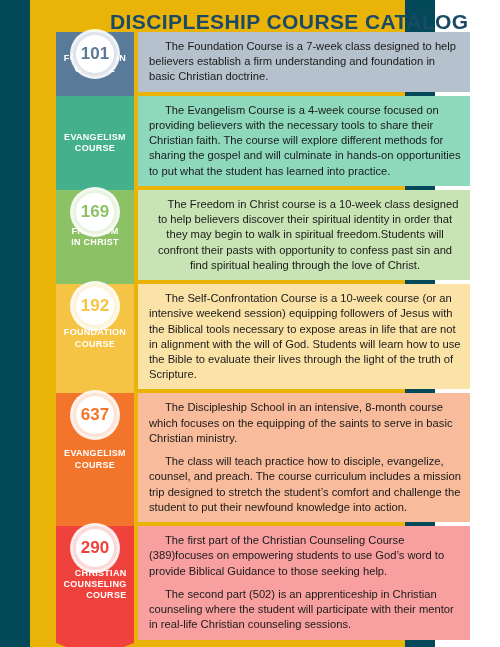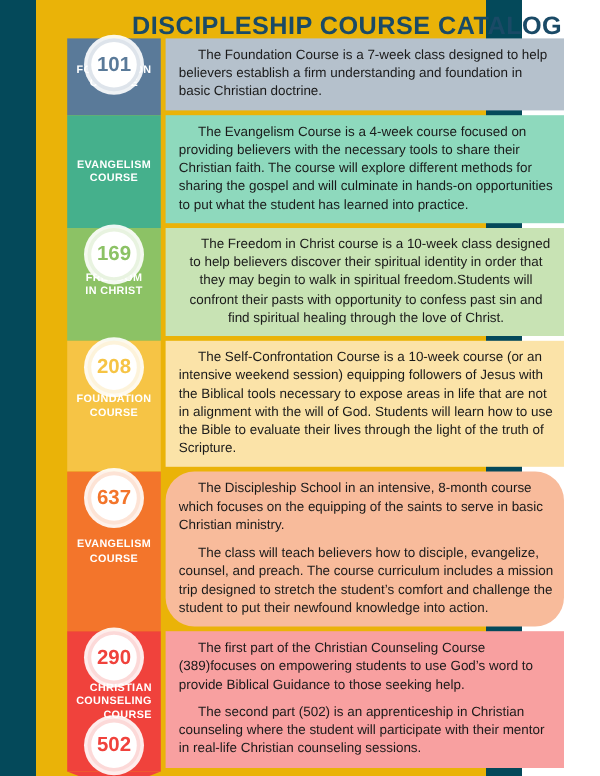--- a/index.html
+++ b/index.html
@@ -137,48 +137,45 @@
         <div class="band last" style="height: 117px; background: rgb(240, 66, 60); text-align: right;">
           <div class="band-label">CHRISTIAN<br>COUNSELING<br>COURSE</div>
         </div>
         <div class="badge" style="border-color: rgba(90, 122, 153, 0.2); color: rgb(90, 122, 153); box-shadow: rgba(255, 255, 255, 0.9) 0px 0px 0px 3px; top: 22px;">
           <span>101</span>
         </div>
         <div class="badge" style="border-color: rgba(140, 194, 101, 0.2); color: rgb(140, 194, 101); box-shadow: rgba(255, 255, 255, 0.9) 0px 0px 0px 3px; top: 180px;">
           <span>169</span>
         </div>
         <div class="badge" style="border-color: rgba(246, 196, 69, 0.2); color: rgb(246, 196, 69); box-shadow: rgba(255, 255, 255, 0.9) 0px 0px 0px 3px; top: 274px;">
-          <span>208</span>
+          <span>192</span>
         </div>
         <div class="badge" style="border-color: rgba(243, 117, 43, 0.2); color: rgb(243, 117, 43); box-shadow: rgba(255, 255, 255, 0.9) 0px 0px 0px 3px; top: 383px;">
           <span>637</span>
         </div>
         <div class="badge" style="border-color: rgba(240, 66, 60, 0.2); color: rgb(240, 66, 60); box-shadow: rgba(255, 255, 255, 0.9) 0px 0px 0px 3px; top: 516px;">
           <span>290</span>
-        </div>
-        <div class="badge" style="border-color: rgba(240, 66, 60, 0.2); color: rgb(240, 66, 60); box-shadow: rgba(255, 255, 255, 0.9) 0px 0px 0px 3px; top: 589px;">
-          <span>502</span>
         </div>
       </div>
     <div class="panels" id="panels">
         <div class="panel" style="background: rgb(181, 193, 204);">
           <p>The Foundation Course is a 7-week class designed to help believers establish a firm understanding and foundation in basic Christian doctrine.</p>
         </div>
         <div class="panel" style="background: rgb(142, 217, 189);">
           <p>The Evangelism Course is a 4-week course focused on providing believers with the necessary tools to share their Christian faith. The course will explore different methods for sharing the gospel and will culminate in hands-on opportunities to put what the student has learned into practice.</p>
         </div>
         <div class="panel" style="background: rgb(200, 227, 180); text-align: center;">
           <p>The Freedom in Christ course is a 10-week class designed to help believers discover their spiritual identity in order that they may begin to walk in spiritual freedom.Students will confront their pasts with opportunity to confess past sin and find spiritual healing through the love of Christ.</p>
         </div>
         <div class="panel" style="background: rgb(251, 227, 168);">
           <p>The Self-Confrontation Course is a 10-week course (or an intensive weekend session) equipping followers of Jesus with the Biblical tools necessary to expose areas in life that are not in alignment with the will of God. Students will learn how to use the Bible to evaluate their lives through the light of the truth of Scripture.</p>
         </div>
-        <div class="panel" style="background: rgb(248, 187, 155); border-radius: 24px;">
+        <div class="panel" style="background: rgb(248, 187, 155);">
           <p>The Discipleship School in an intensive, 8-month course which focuses on the equipping of the saints to serve in basic Christian ministry.</p>
-          <p>The class will teach believers how to disciple, evangelize, counsel, and preach. The course curriculum includes a mission trip designed to stretch the student’s comfort and challenge the student to put their newfound knowledge into action.</p>
+          <p>The class will teach practice how to disciple, evangelize, counsel, and preach. The course curriculum includes a mission trip designed to stretch the student’s comfort and challenge the student to put their newfound knowledge into action.</p>
         </div>
         <div class="panel" style="background: rgb(248, 160, 160);">
           <p>The first part of the Christian Counseling Course (389)focuses on empowering students to use God’s word to provide Biblical Guidance to those seeking help.</p>
           <p>The second part (502) is an apprenticeship in Christian counseling where the student will participate with their mentor in real-life Christian counseling sessions.</p>
         </div>
       </div>
   </div>
 
 </div>
 

